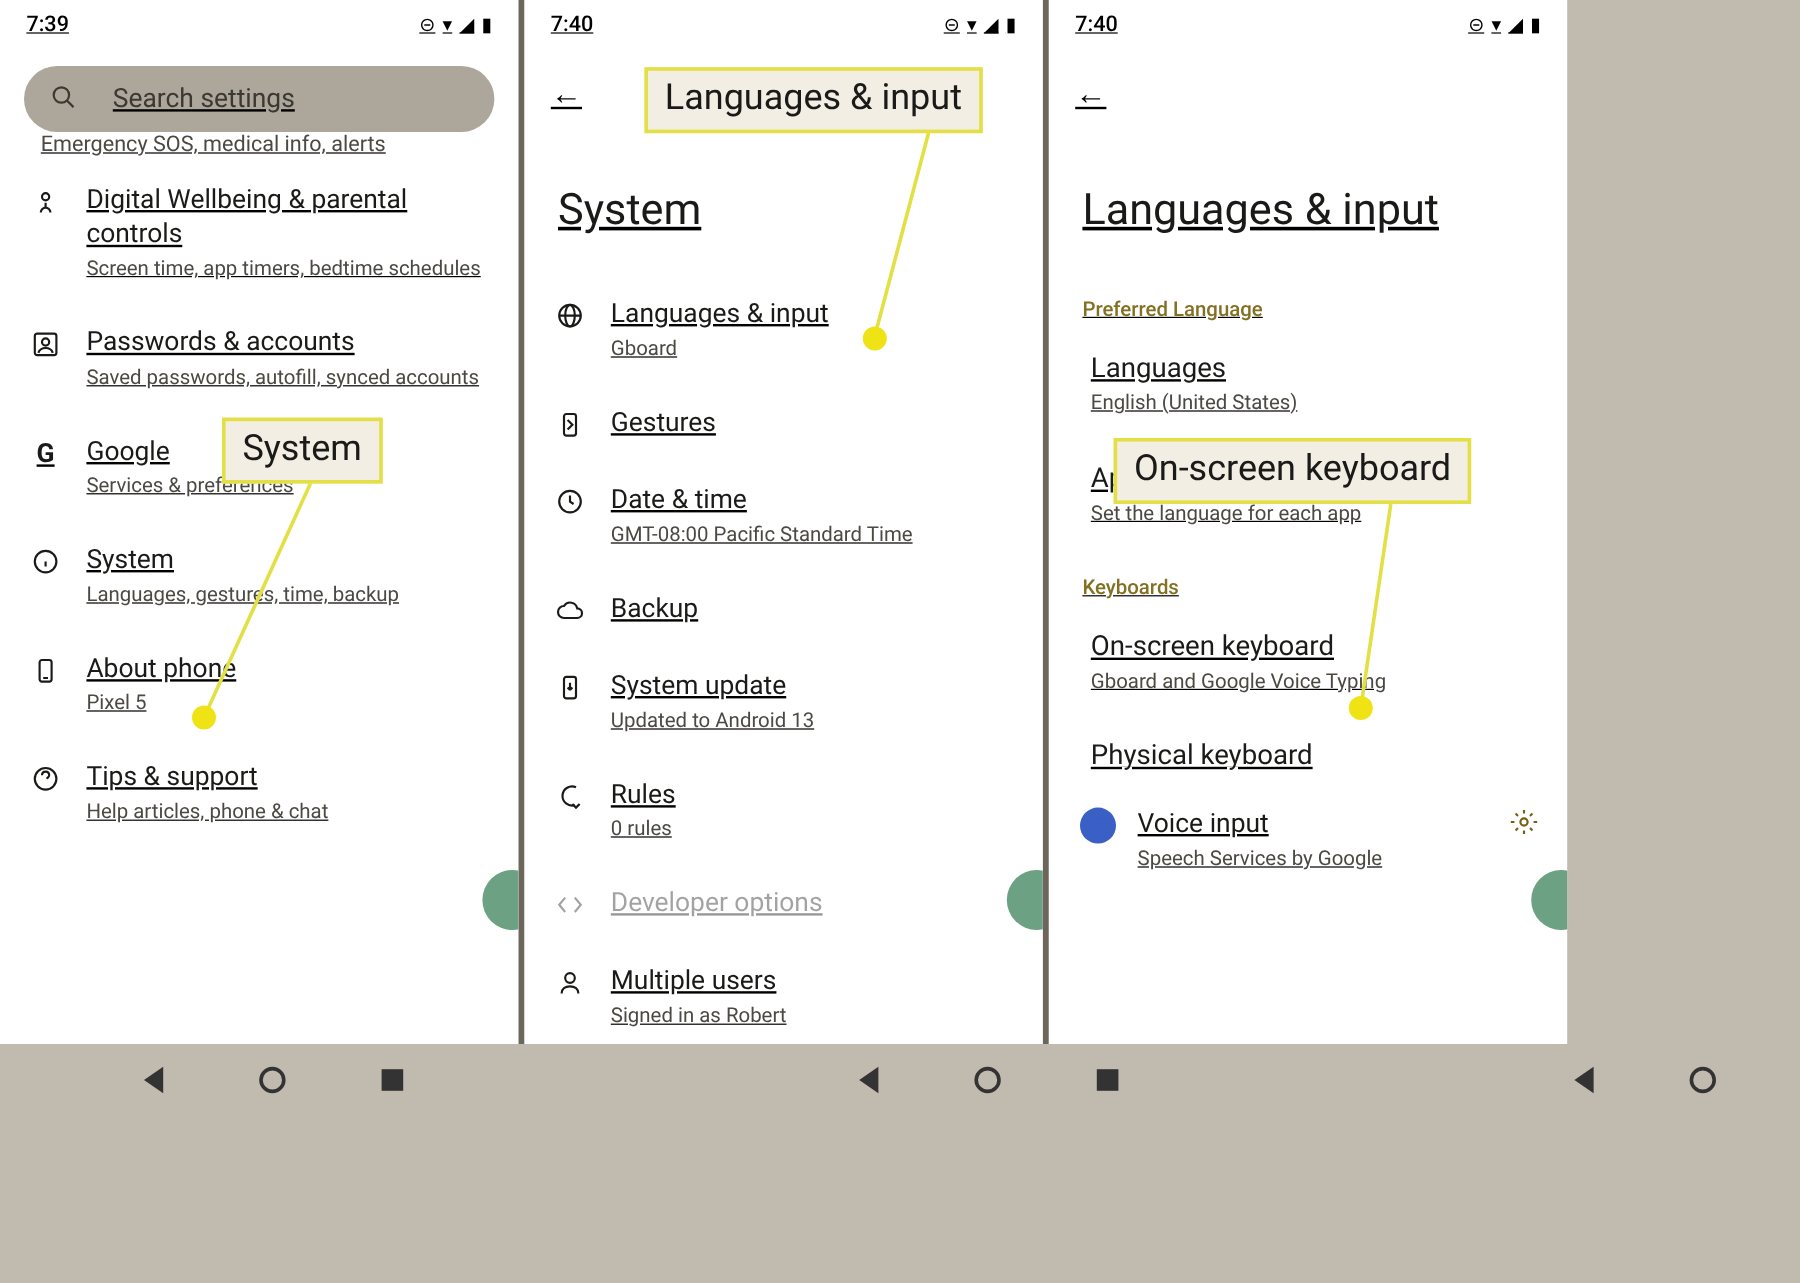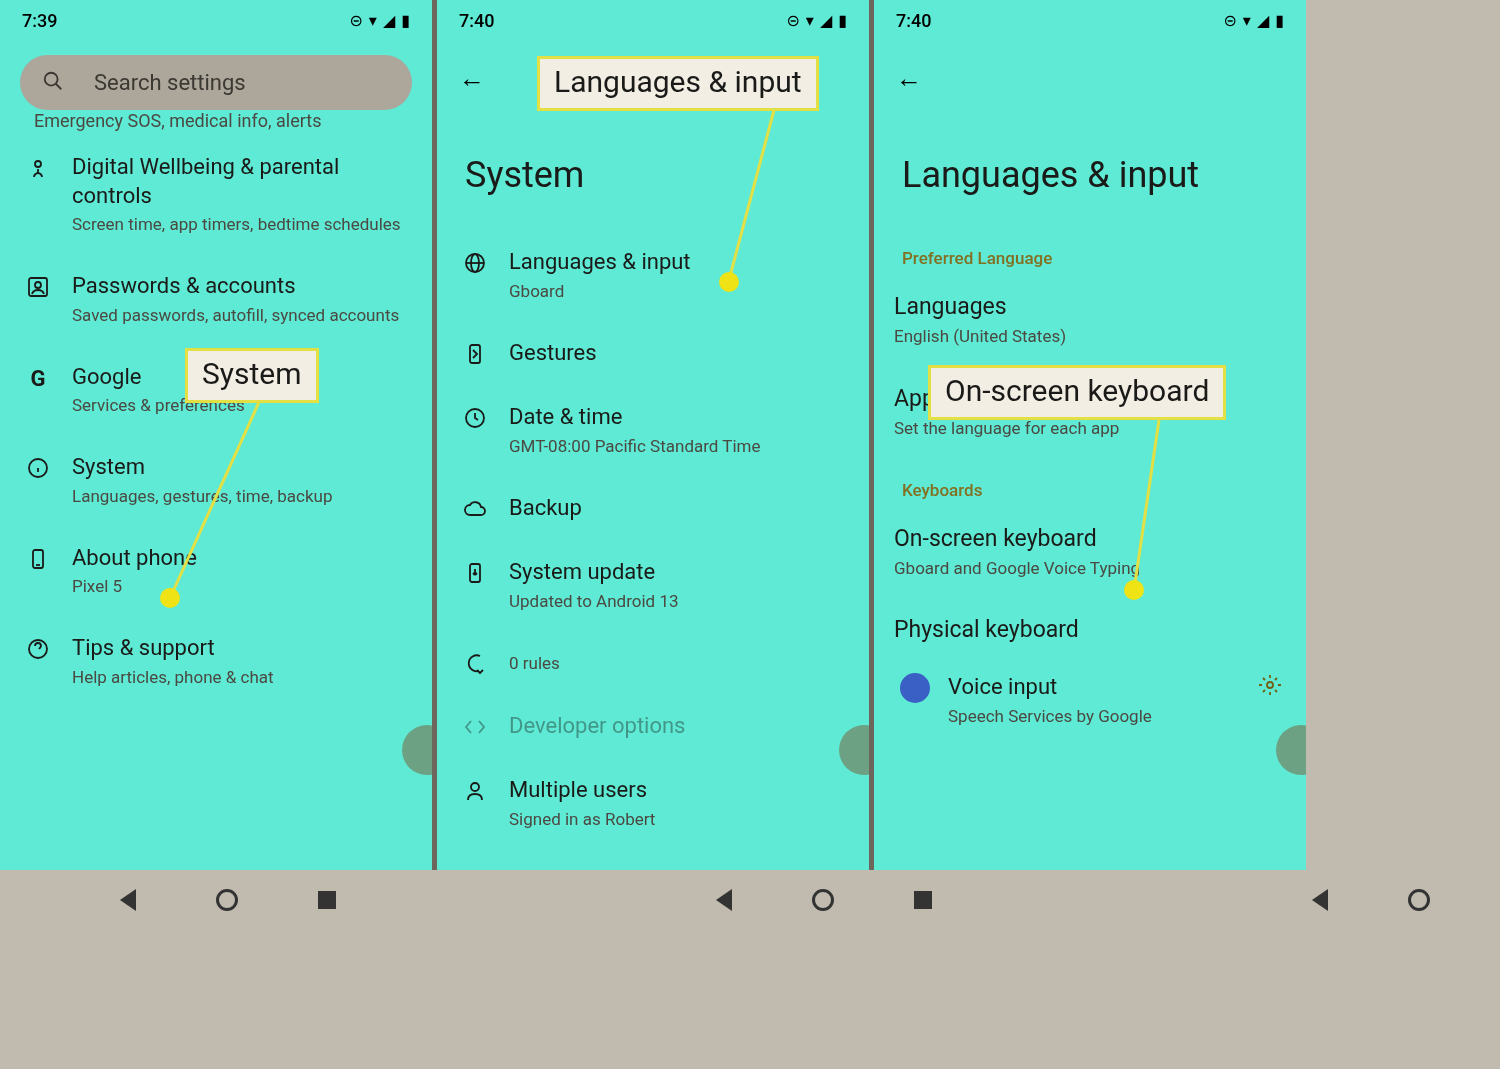--- a/index.html
+++ b/index.html
@@ -8,24 +8,25 @@
     background: #c0baaf;
     width: 1500px;
     height: 1069px;
     overflow: hidden;
     position: relative;
   }
   .panels { display: flex; height: 870px; }
   .panel {
     width: 432px;
     height: 870px;
-    background: #5eead4;
+    background: #ffffff;
     position: relative;
     overflow: hidden;
     flex: 0 0 432px;
+    text-decoration: underline;
   }
   .gap { width: 5px; background: #6c665d; flex: 0 0 5px; }
   .statusbar {
     display: flex;
     justify-content: space-between;
     align-items: center;
     padding: 10px 22px 6px 22px;
     font-size: 18px;
     font-weight: 500;
     color: #000;
@@ -78,21 +79,21 @@
   .row-title { font-size: 22px; color: #1a1a18; line-height: 1.3; }
   .row-sub { font-size: 17px; color: #4b4942; line-height: 1.35; margin-top: 3px; }
 
   
   .section-label {
     font-size: 17px;
     color: #837022;
     padding: 22px 28px 6px 28px;
     font-weight: 500;
   }
-  .row3 { padding: 18px 20px; }
+  .row3 { padding: 18px 35px; }
   .row3 .row-title { font-size: 23px; }
   .row3 .row-sub { font-size: 17px; }
 
   
   .callout {
     position: absolute;
     background: #f3eee4;
     border: 3px solid #e3e046;
     padding: 6px 14px 10px 14px;
     font-size: 30px;
@@ -355,20 +356,21 @@
     </div>
 
     <div class="row">
       <div class="row-icon">
             <svg viewBox="0 0 24 24">
               <path d="M17 4a8 8 0 10-1 15"></path>
               <path d="M14 18l3 3 3-3"></path>
             </svg>
           </div>
       <div class="row-body">
+        <div class="row-title">Rules</div>
         <div class="row-sub">0 rules</div>
       </div>
     </div>
 
     <div class="row" style="opacity:.4">
       <div class="row-icon">
             <svg viewBox="0 0 24 24">
               <path d="M8 6l-5 6 5 6M16 6l5 6-5 6"></path>
             </svg>
           </div>

